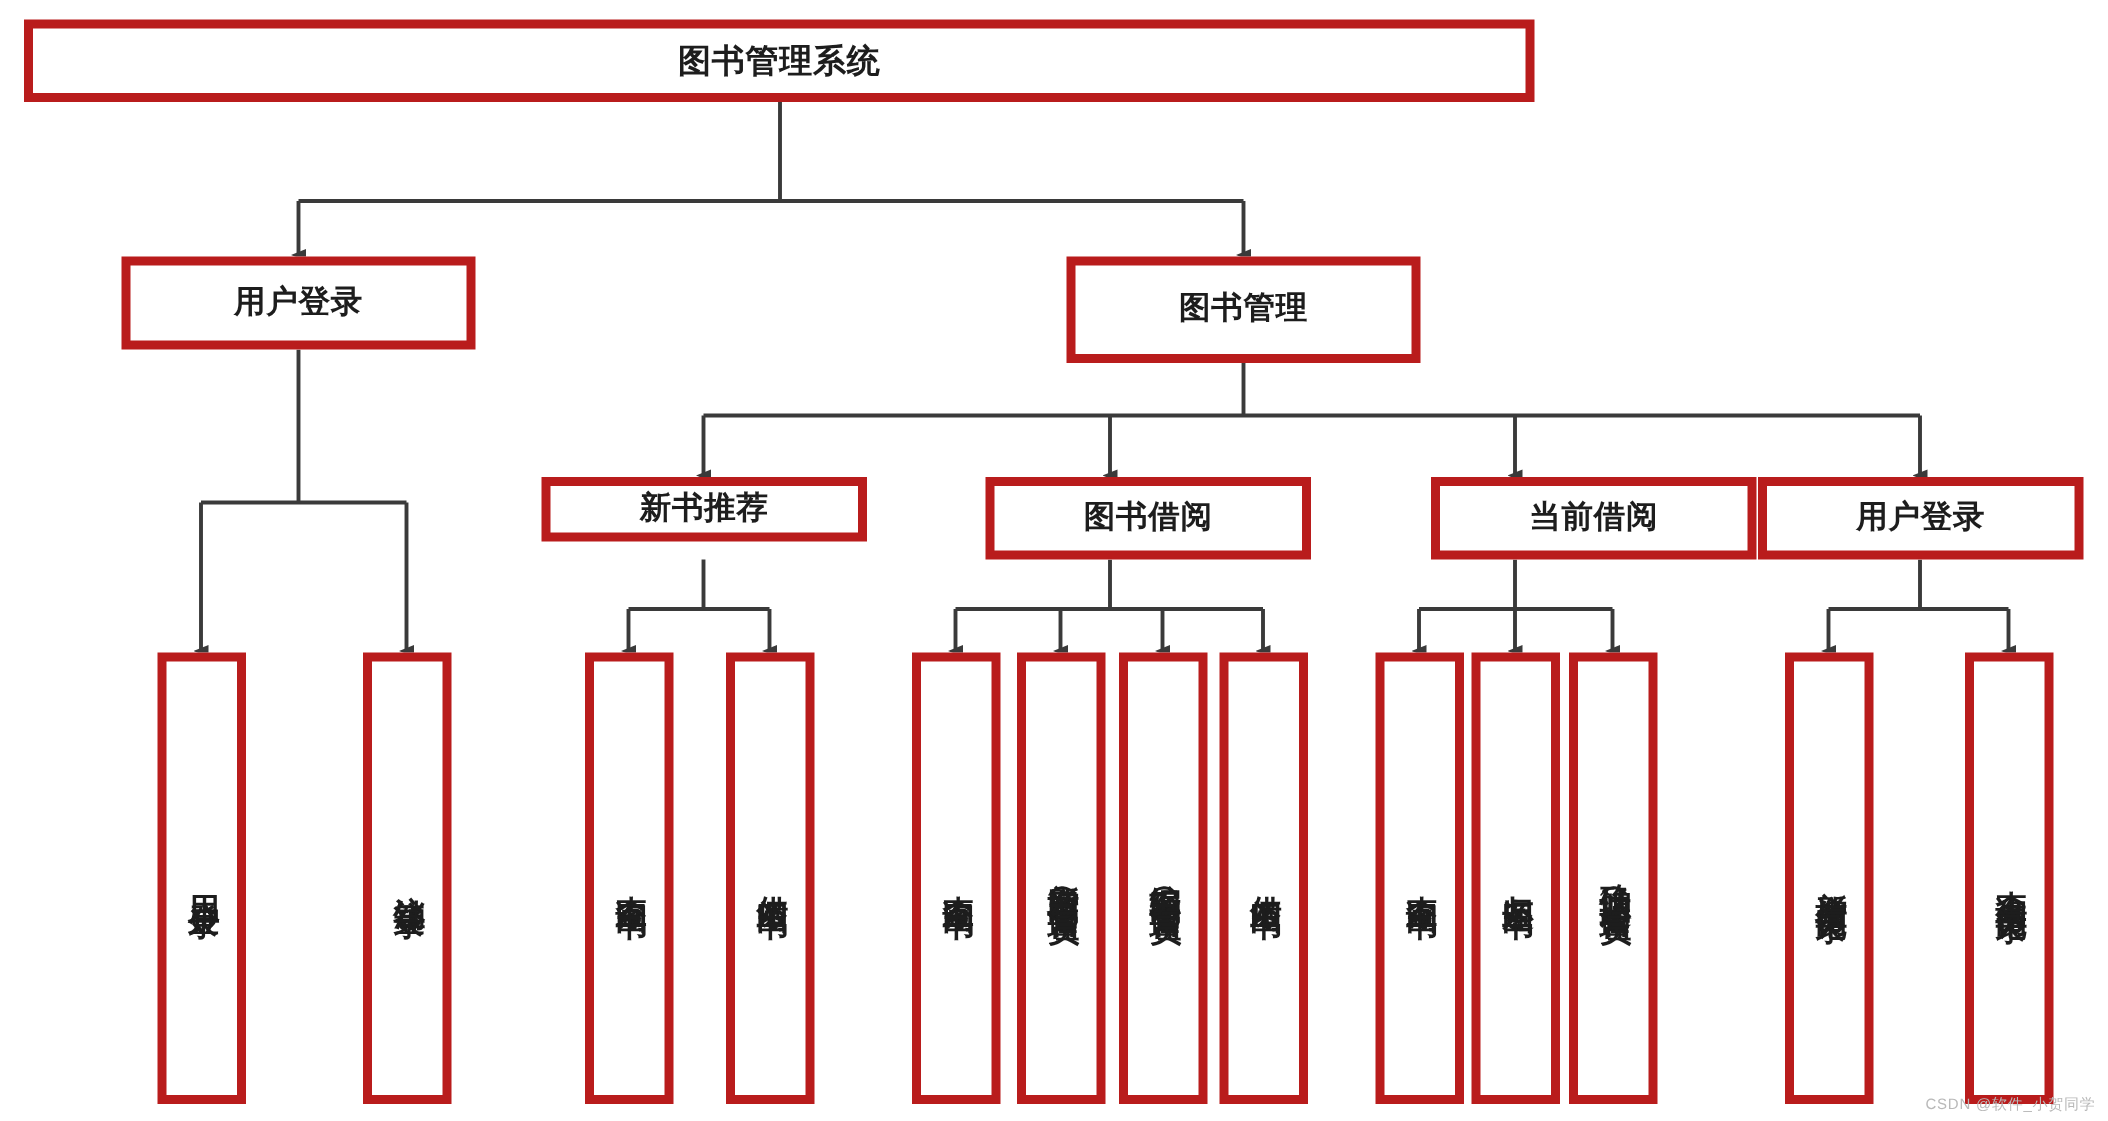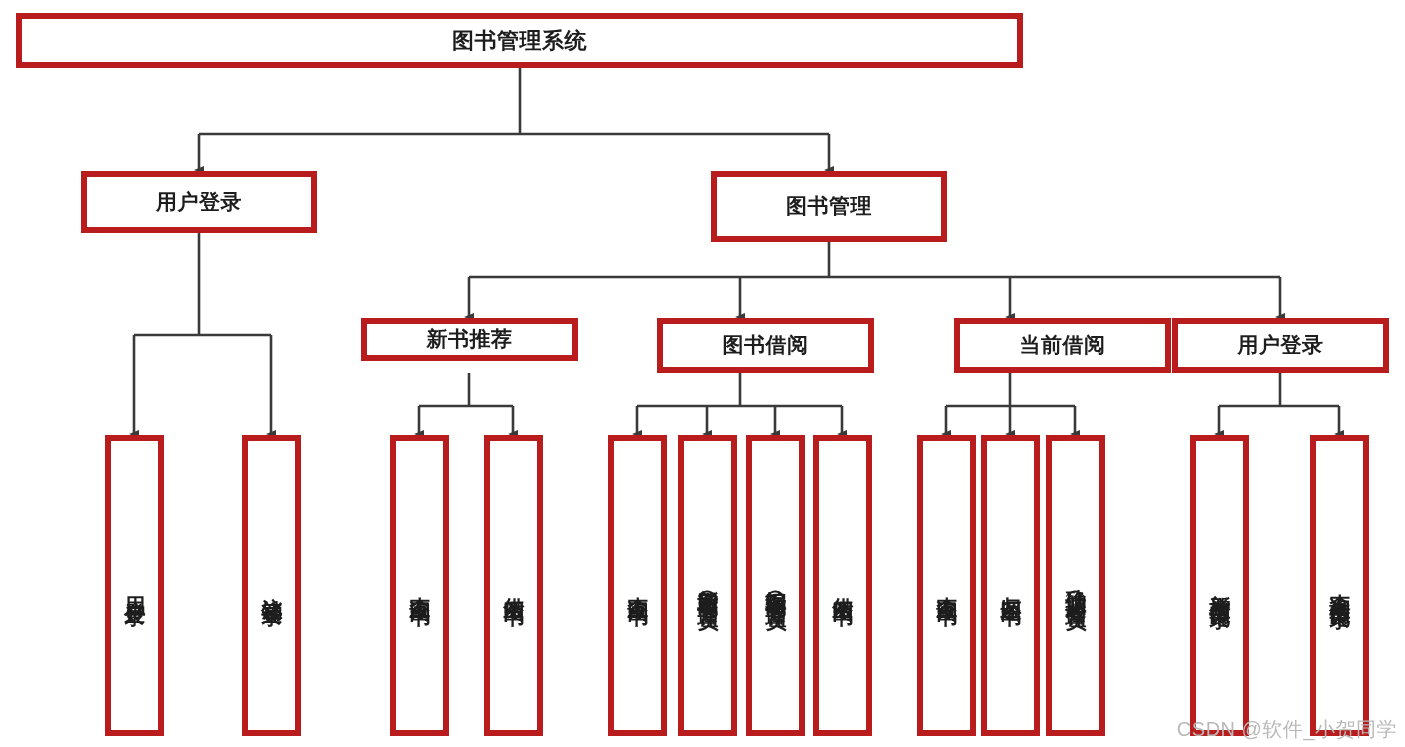--- a/index.html
+++ b/index.html
@@ -50,21 +50,21 @@
     font-size:21px;
     line-height:1.28;
     letter-spacing:3px;
     white-space:nowrap;
     max-height:280px;
   }
   .watermark{
     position:absolute;
     right:8px;
     bottom:4px;
-    font-size:20px;
+    font-size:10px;
     color:#b9b9b9;
     letter-spacing:0.5px;
     white-space:nowrap;
     user-select:none;
   }
 </style>
 </head>
 <body>
 
 <div id="diagram">

